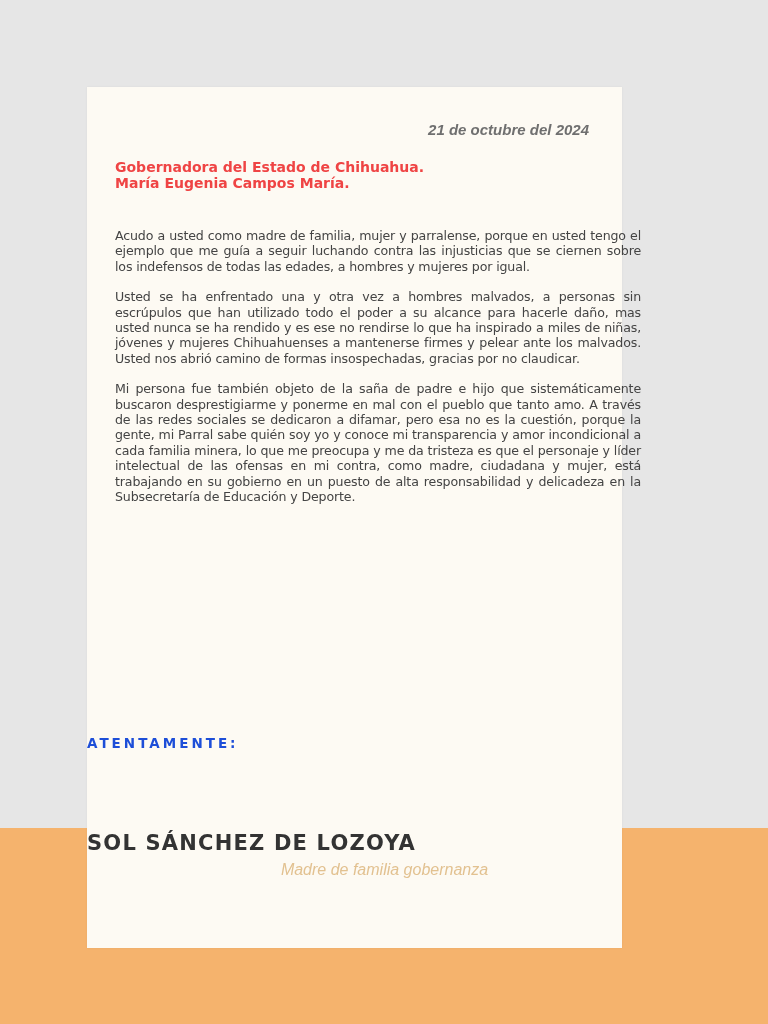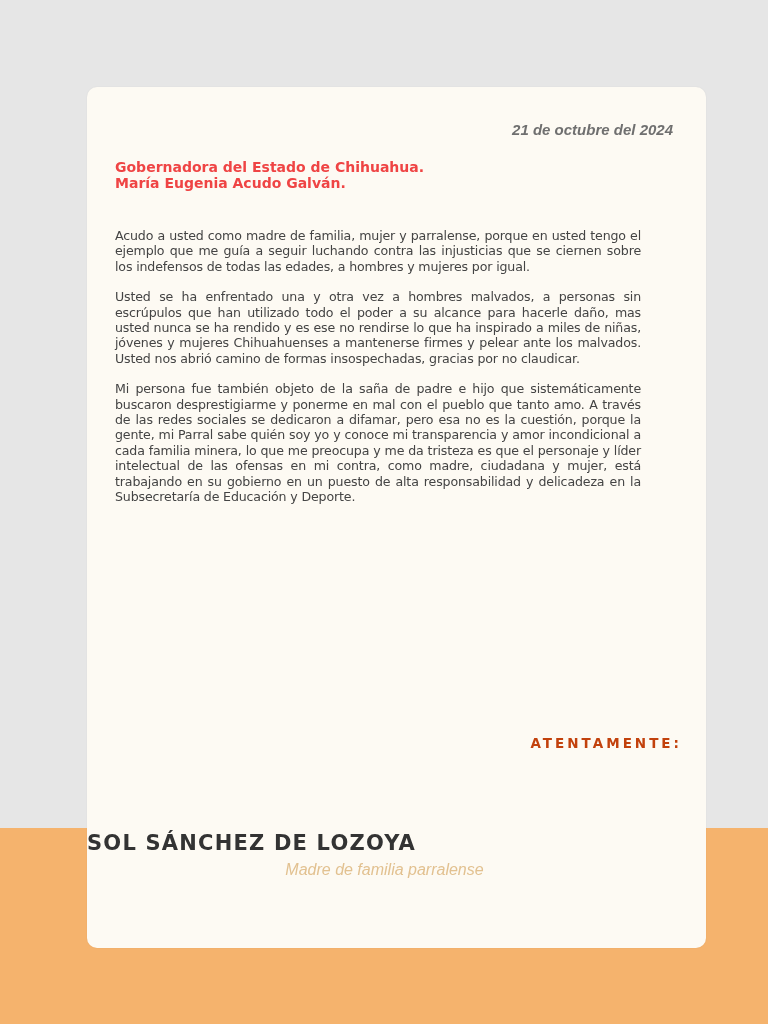--- a/index.html
+++ b/index.html
@@ -6,24 +6,23 @@
   body {
     width: 768px; height: 1024px; position: relative; overflow: hidden;
     background: #e6e6e6;
     font-family: "DejaVu Sans", sans-serif;
   }
   .bg-bottom {
     position: absolute; left: 0; top: 828px; width: 768px; height: 196px;
     background: #f5b36d;
   }
   .page {
-    position: absolute; left: 87px; top: 87px; width: 619px; height: 861px;
+    position: absolute; left: 87px; top: 87px; width: 535px; height: 861px;
     background: #fdfaf3;
     box-shadow: 0 0 2px rgba(0,0,0,0.06);
-    border-radius: 10px;
   }
   .date {
     position: absolute; right: 33px; top: 34px;
     font-family: "Liberation Sans", sans-serif;
     font-style: italic; font-weight: bold;
     font-size: 15px; color: #6f6f6f;
   }
   .recipient {
     position: absolute; left: 28px; top: 72px;
     font-family: "DejaVu Sans", sans-serif;
@@ -31,23 +30,23 @@
   }
   .body {
     position: absolute; left: 28px; top: 141px; width: 538px;
     font-family: "DejaVu Sans", sans-serif;
     font-size: 12.6px; line-height: 15.4px; color: #444;
     text-align: justify;
     letter-spacing: -0.15px;
   }
   .body p { margin: 0 12px 15px 0; }
   .closing {
-    position: absolute; left: 0; width: 595px; top: 648px; text-align: right;
+    position: absolute; left: 0; width: 595px; top: 648px; text-align: left;
     font-family: "DejaVu Sans", sans-serif;
-    font-weight: bold; font-size: 13.5px; letter-spacing: 3px; color: #c2410c;
+    font-weight: bold; font-size: 13.5px; letter-spacing: 3px; color: #1d4ed8;
   }
   .signature {
     position: absolute; left: 0; width: 595px; top: 744px; text-align: left;
     font-family: "DejaVu Sans", sans-serif;
     font-weight: bold; font-size: 21px; letter-spacing: 1.2px; color: #333;
   }
   .subtitle {
     position: absolute; left: 0; width: 595px; top: 774px; text-align: center;
     font-family: "Liberation Sans", sans-serif;
     font-style: italic; font-size: 16px; color: #e2c190;
@@ -56,25 +55,25 @@
 </head>
 <body>
 
 <div class="bg-bottom"></div>
 
 <div class="page">
   <div class="date">21 de octubre del 2024</div>
 
   <div class="recipient">
     <div>Gobernadora del Estado de Chihuahua.</div>
-    <div>María Eugenia Acudo Galván.</div>
+    <div>María Eugenia Campos María.</div>
   </div>
 
   <div class="body">
     <p>Acudo a usted como madre de familia, mujer y parralense, porque en usted tengo el ejemplo que me guía a seguir luchando contra las injusticias que se ciernen sobre los indefensos de todas las edades, a hombres y mujeres por igual.</p>
     <p>Usted se ha enfrentado una y otra vez a hombres malvados, a personas sin escrúpulos que han utilizado todo el poder a su alcance para hacerle daño, mas usted nunca se ha rendido y es ese no rendirse lo que ha inspirado a miles de niñas, jóvenes y mujeres Chihuahuenses a mantenerse firmes y pelear ante los malvados. Usted nos abrió camino de formas insospechadas, gracias por no claudicar.</p>
     <p>Mi persona fue también objeto de la saña de padre e hijo que sistemáticamente buscaron desprestigiarme y ponerme en mal con el pueblo que tanto amo. A través de las redes sociales se dedicaron a difamar, pero esa no es la cuestión, porque la gente, mi Parral sabe quién soy yo y conoce mi transparencia y amor incondicional a cada familia minera, lo que me preocupa y me da tristeza es que el personaje y líder intelectual de las ofensas en mi contra, como madre, ciudadana y mujer, está trabajando en su gobierno en un puesto de alta responsabilidad y delicadeza en la Subsecretaría de Educación y Deporte.</p>
   </div>
 
   <div class="closing">ATENTAMENTE:</div>
   <div class="signature">SOL SÁNCHEZ DE LOZOYA</div>
-  <div class="subtitle">Madre de familia parralense</div>
+  <div class="subtitle">Madre de familia gobernanza</div>
 </div>
 
 </body></html>

